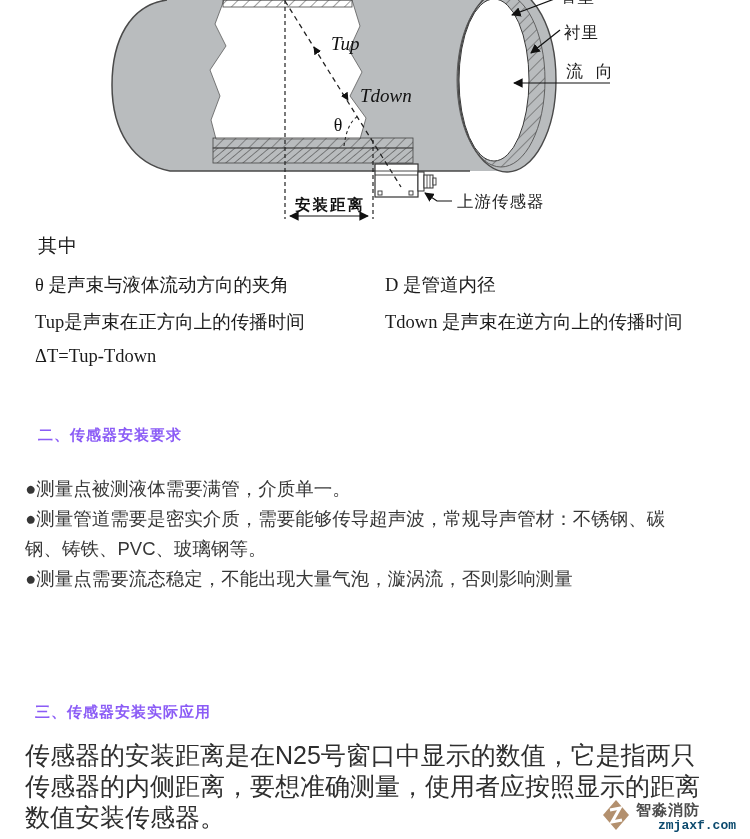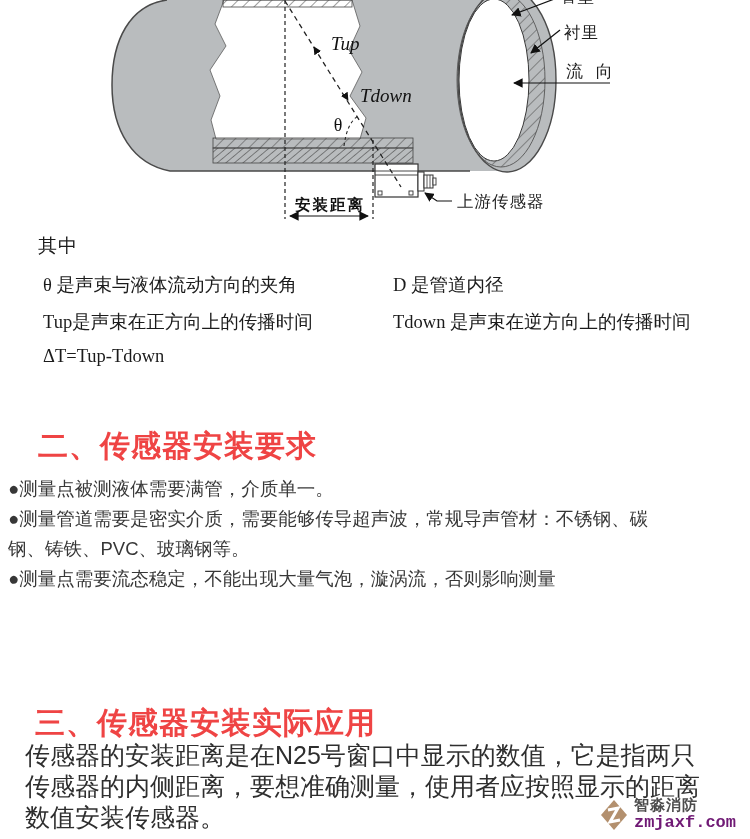--- a/index.html
+++ b/index.html
@@ -15,35 +15,35 @@
   .dlabel{font-family:"Liberation Sans","DejaVu Sans",sans-serif;font-size:16.5px;fill:#1e1e1e;letter-spacing:1px;}
   .flow-label{font-size:17px;letter-spacing:4px;}
   .beam-label{font-family:"Liberation Serif","DejaVu Serif",serif;font-style:italic;font-size:19px;fill:#111;}
   .theta-label{font-family:"Liberation Serif","DejaVu Serif",serif;font-size:18px;fill:#111;}
   .dim-label{font-size:15.5px;font-weight:bold;letter-spacing:2px;fill:#111;}
   
   #where{left:38px;top:233px;font-family:Liberation Sans, sans-serif;
     font-size:19px;color:#1b1b1b;letter-spacing:1px;}
   #def-grid{left:35px;top:272px;width:700px;display:grid;
     grid-template-columns:350px 1fr;grid-auto-rows:37px;align-items:start;
-    font-family:"Liberation Serif","DejaVu Serif",serif;font-size:18.5px;color:#1b1b1b;margin-left:8px;}
+    font-family:"Liberation Serif","DejaVu Serif",serif;font-size:18.5px;color:#1b1b1b;}
   
-  .sec-heading{font-size:30px;font-weight:bold;color:#ef4444;letter-spacing:1px;}
+  .sec-heading{font-size:15px;font-weight:bold;color:#8b5cf6;letter-spacing:1px;}
   #sec2-heading{left:38px;top:426px;}
-  #sec2-bullets{left:8px;top:474px;width:660px;font-size:18.5px;line-height:30px;
+  #sec2-bullets{left:25px;top:474px;width:660px;font-size:18.5px;line-height:30px;
     color:#373737;font-weight:500;}
   #sec2-bullets p{margin:0;}
   #sec3-heading{left:35px;top:703px;}
   #sec3-para{left:25px;top:740px;width:690px;font-size:25px;line-height:31px;
     color:#2e2e2e;font-weight:500;}
   
-  #watermark{right:14px;bottom:6px;display:flex;align-items:center;gap:5px;}
+  #watermark{right:14px;bottom:6px;display:flex;align-items:flex-end;gap:5px;}
   #watermark .wm-text{display:flex;flex-direction:column;line-height:1.1;}
   .wm-brand{font-size:15px;font-weight:bold;color:#4c4c4c;letter-spacing:1px;}
-  .wm-site{font-size:17px;font-weight:bold;color:#701a75;font-family:"Liberation Mono","DejaVu Sans Mono",monospace;}
+  .wm-site{font-size:13px;font-weight:bold;color:#0c4a6e;font-family:"Liberation Mono","DejaVu Sans Mono",monospace;margin-left:22px;}
 </style>
 </head>
 <body>
 
 <div class="abs" id="diagram">
   <svg width="750" height="228" viewBox="0 0 750 228" xmlns="http://www.w3.org/2000/svg">
     <defs>
       <pattern id="ph1" width="8" height="8" patternUnits="userSpaceOnUse" patternTransform="rotate(45)">
         <line x1="0" y1="0" x2="0" y2="8" stroke="#4d4d4d" stroke-width="1.1"></line>
       </pattern>

